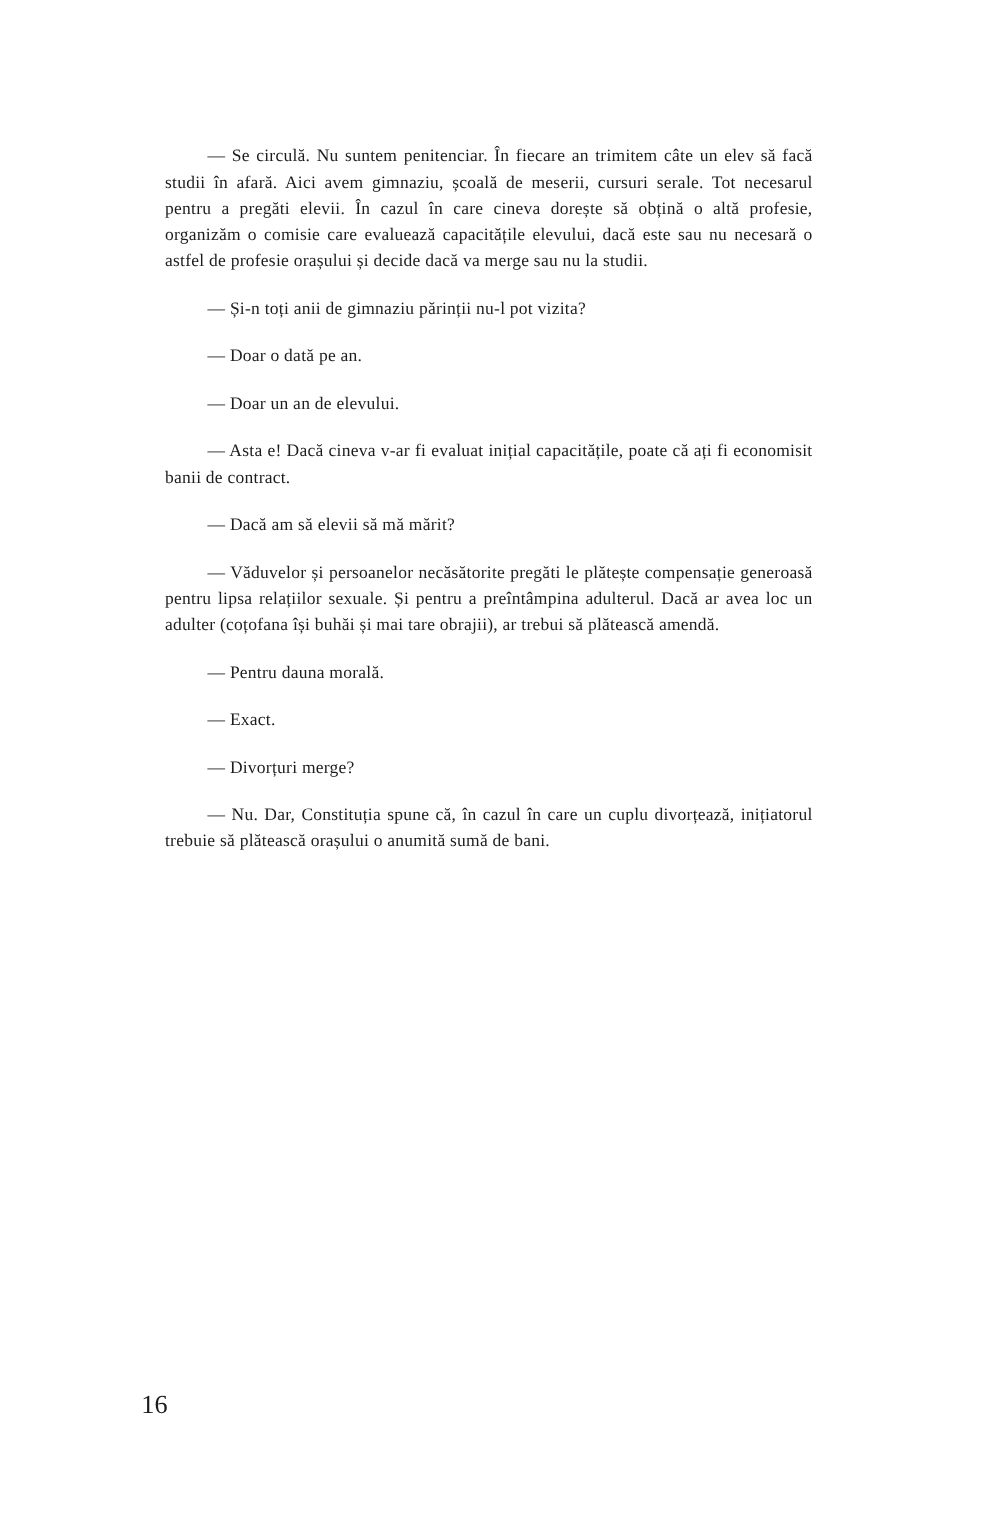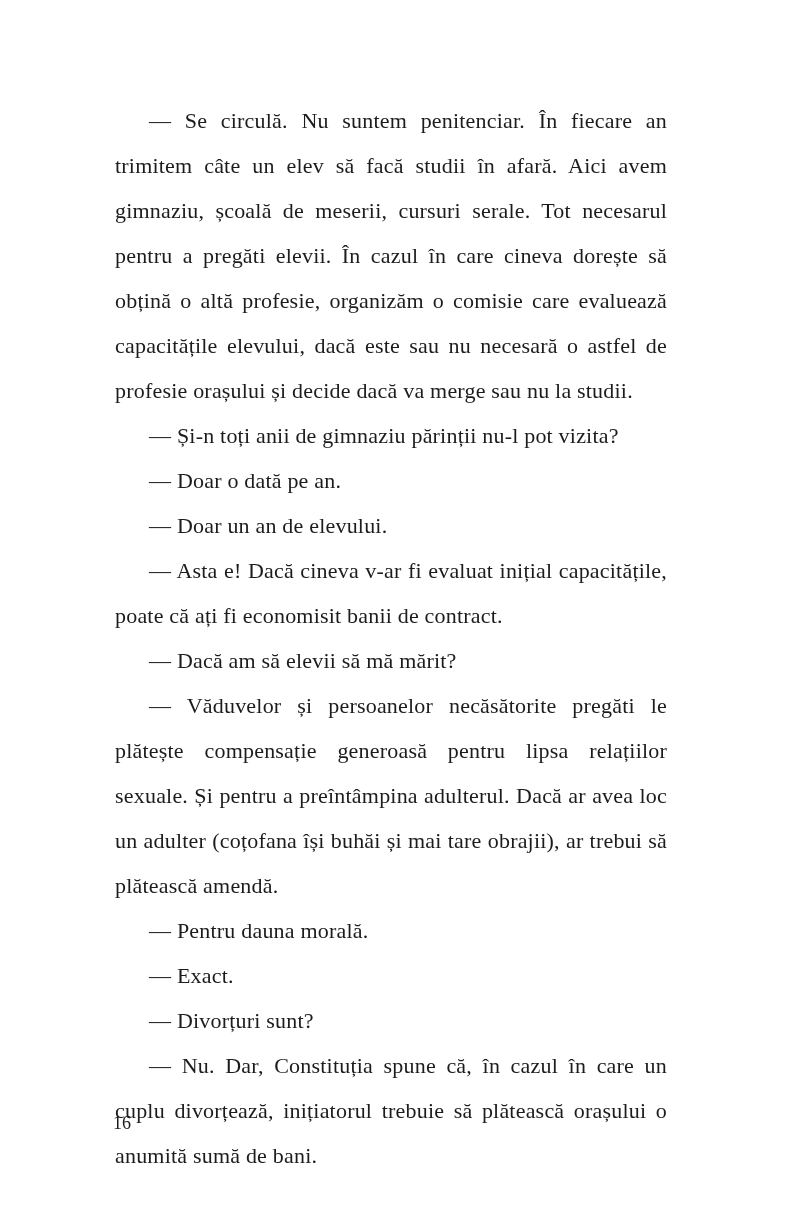--- a/index.html
+++ b/index.html
@@ -23,48 +23,48 @@
     height: 1211px;
     background: #ffffff;
   }
   .text-block {
     position: absolute;
     top: 98px;
     left: 115px;
     width: 552px;
   }
   .text-block p {
-    margin: 0;
+    margin: 17px;
     padding: 0;
-    font-size: 22px;
-    line-height: 45px;
+    font-size: 14px;
+    line-height: 21px;
     text-align: justify;
     text-indent: 34px;
     letter-spacing: 0.2px;
   }
   .page-number {
     position: absolute;
     left: 113px;
     top: 1112px;
-    font-size: 18px;
+    font-size: 21px;
     line-height: 22px;
     color: #1c1c1c;
   }
 </style>
 </head>
 <body>
 
 <div class="page">
   <div class="text-block">
     <p>— Se circulă. Nu suntem penitenciar. În fiecare an trimitem câte un elev să facă studii în afară. Aici avem gimnaziu, școală de meserii, cursuri serale. Tot necesarul pentru a pregăti elevii. În cazul în care cineva dorește să obțină o altă profesie, organizăm o comisie care evaluează capacitățile elevului, dacă este sau nu necesară o astfel de profesie orașului și decide dacă va merge sau nu la studii.</p>
     <p>— Și-n toți anii de gimnaziu părinții nu-l pot vizita?</p>
     <p>— Doar o dată pe an.</p>
     <p>— Doar un an de elevului.</p>
     <p>— Asta e! Dacă cineva v-ar fi evaluat inițial capacitățile, poate că ați fi economisit banii de contract.</p>
     <p>— Dacă am să elevii să mă mărit?</p>
     <p>— Văduvelor și persoanelor necăsătorite pregăti le plătește compensație generoasă pentru lipsa relațiilor sexuale. Și pentru a preîntâmpina adulterul. Dacă ar avea loc un adulter (coțofana își buhăi și mai tare obrajii), ar trebui să plătească amendă.</p>
     <p>— Pentru dauna morală.</p>
     <p>— Exact.</p>
-    <p>— Divorțuri sunt?</p>
+    <p>— Divorțuri merge?</p>
     <p>— Nu. Dar, Constituția spune că, în cazul în care un cuplu divorțează, inițiatorul trebuie să plătească orașului o anumită sumă de bani.</p>
   </div>
   <div class="page-number">16</div>
 </div>
 
 </body></html>

